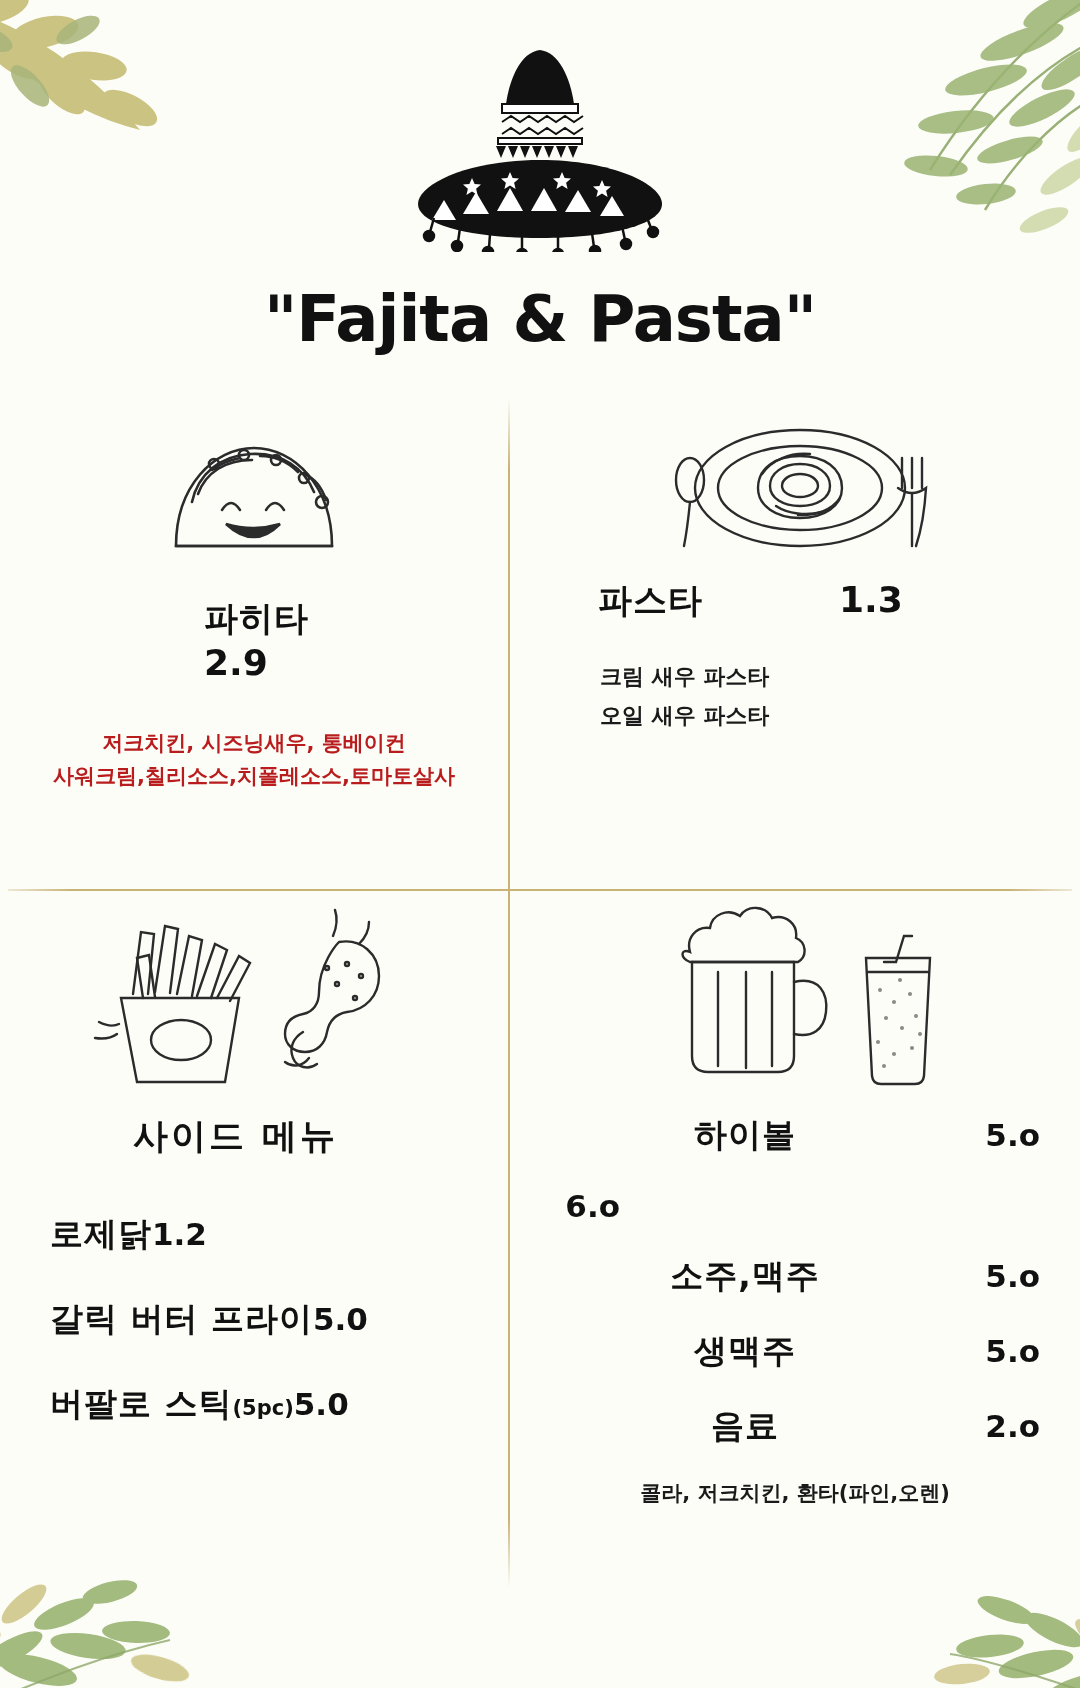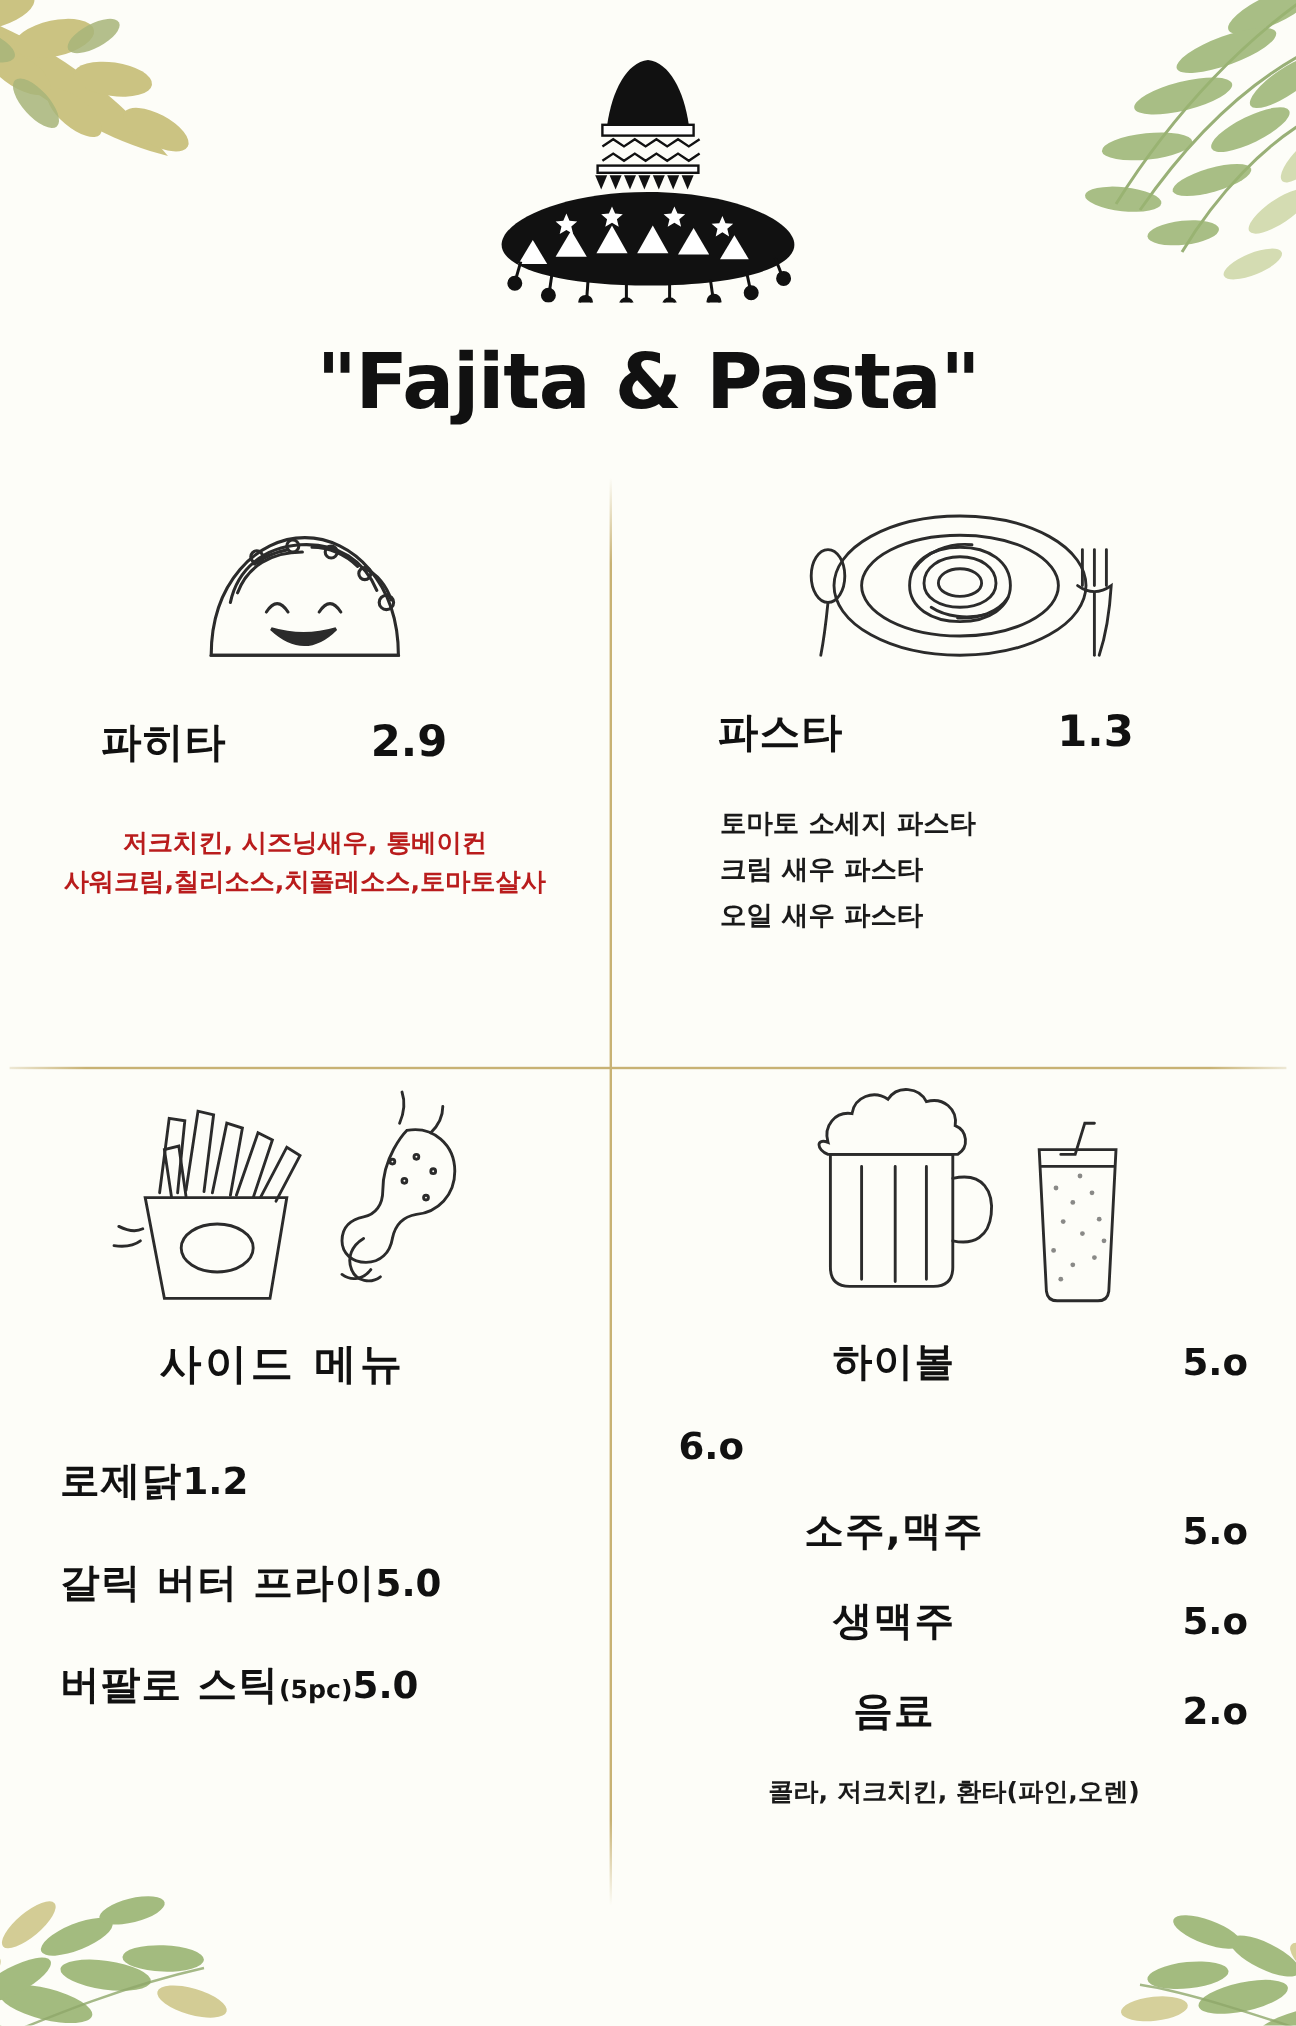--- a/index.html
+++ b/index.html
@@ -85,34 +85,34 @@
     color: #111;
     letter-spacing: 1px;
   }
   .row-head .price {
     font-size: 36px;
     font-weight: 700;
     color: #111;
   }
 
   
-  #fajita-head { margin-top: 28px; padding-left: 84px; }
+  #fajita-head { margin-top: 28px; padding-left: 84px; flex-direction: column; }
   #fajita-head .price { margin-left: 120px; }
   .desc-block {
     margin-top: 44px;
     text-align: center;
     font-size: 21px;
     line-height: 1.55;
     color: #b91c1c;
     font-family: "DejaVu Sans", sans-serif;
     font-weight: 600;
   }
 
   
-  #pasta-head { margin-top: 20px; padding-left: 88px; gap: 42px; }
+  #pasta-head { margin-top: 10px; padding-left: 88px; }
   #pasta-head .price { margin-left: 136px; }
   .desc-list {
     margin-top: 34px;
     padding-left: 90px;
     font-size: 22px;
     line-height: 1.75;
     color: #1a1a1a;
     font-family: "DejaVu Sans", sans-serif;
     font-weight: 600;
   }
@@ -376,21 +376,20 @@
         </g>
       </svg>
     </div>
 
     <div class="row-head" id="pasta-head">
       <span class="name">파스타</span>
       <span class="price">1.3</span>
     </div>
 
     <div class="desc-list">
-      <div>토마토 소세지 파스타</div>
       <div>크림 새우 파스타</div>
       <div>오일 새우 파스타</div>
     </div>
   </div>
 
   <div class="quad" id="quad-side">
     <div class="art">
       <svg width="330" height="185" viewBox="0 0 330 185">
         <g fill="none" stroke="#2b2b2b" stroke-width="2.4" stroke-linecap="round">
 

